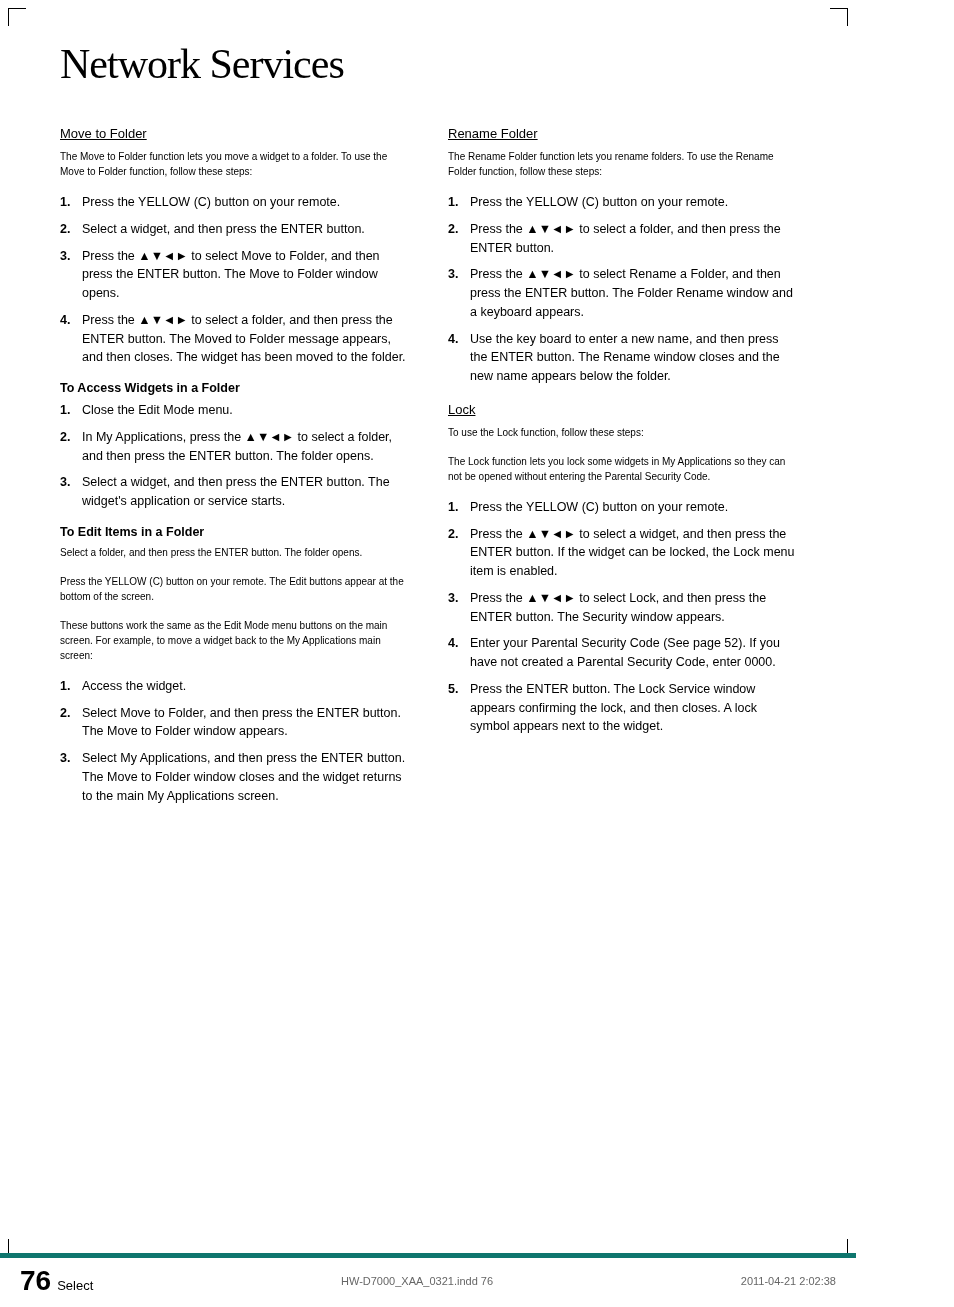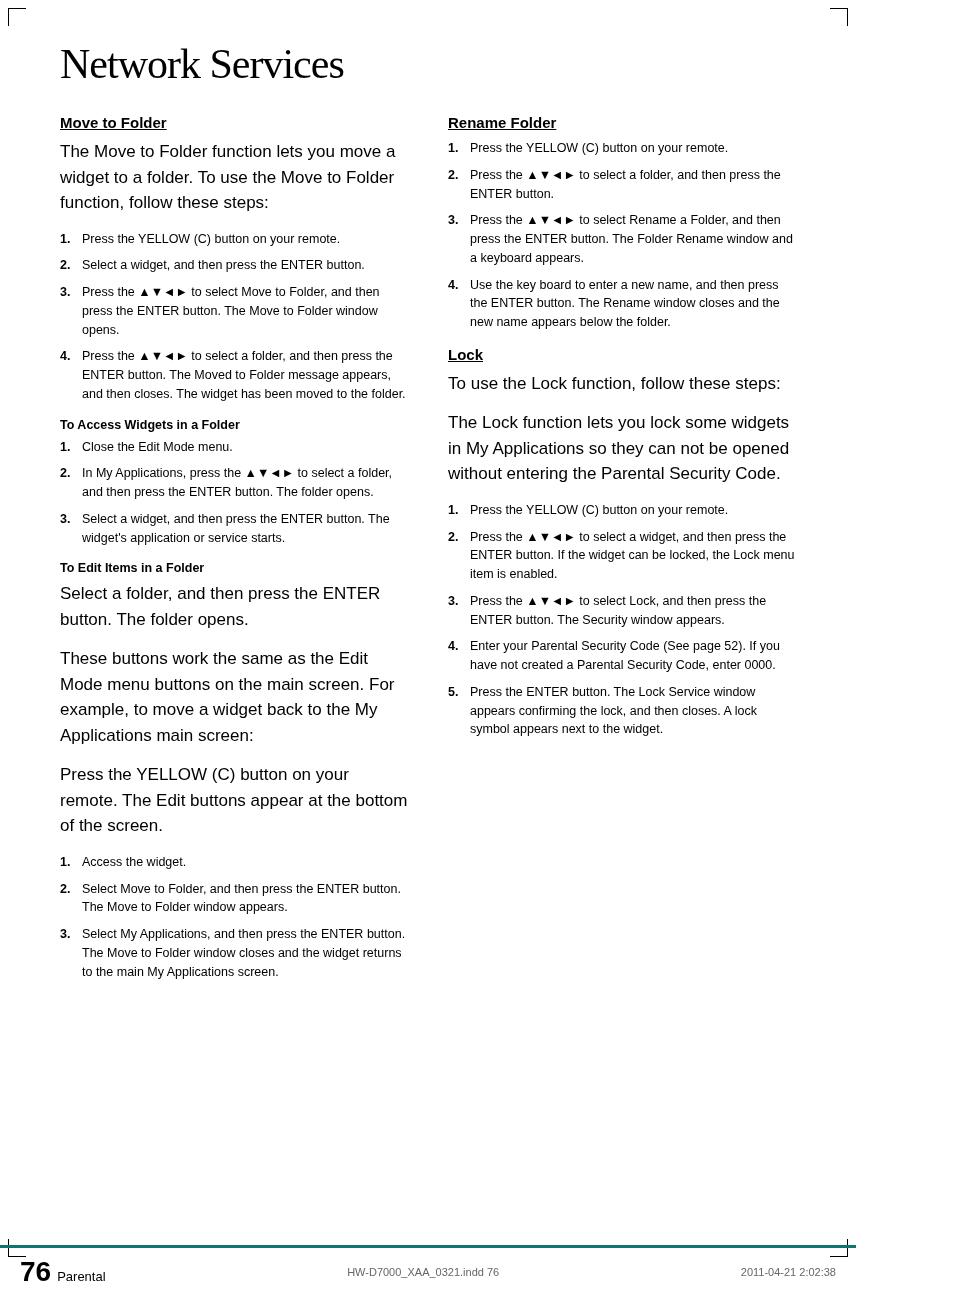--- a/index.html
+++ b/index.html
@@ -52,29 +52,29 @@
 
     .col-left {
       flex: 1;
     }
 
     .col-right {
       flex: 1;
     }
 
     .section-heading {
-      font-size: 15px;
-      font-weight: bold;
+      font-size: 13px;
+      font-weight: normal;
       text-decoration: underline;
       margin-bottom: 8px;
-      margin-top: 4px;
+      margin-top: 16px;
     }
 
     .section-body {
-      font-size: 17px;
+      font-size: 10px;
       line-height: 1.5;
       margin-bottom: 14px;
     }
 
     .sub-heading {
       font-size: 12.5px;
       font-weight: bold;
       margin-bottom: 6px;
       margin-top: 14px;
     }
@@ -102,25 +102,25 @@
     ol.steps li .step-text {
       flex: 1;
     }
 
     b {
       font-weight: normal;
     }
 
     .bottom-bar {
       position: absolute;
-      bottom: 12px;
+      bottom: 4px;
       left: 0;
       right: 0;
       height: 50px;
-      border-top: 3px solid #0f766e;
+      border-top: 5px solid #0f766e;
       display: flex;
       align-items: center;
       justify-content: space-between;
       padding: 0 20px;
       font-size: 11px;
       color: #666;
     }
 
     .page-number-box {
       display: flex;
@@ -188,22 +188,22 @@
           <span class="step-text">In My Applications, press the ▲▼◄► to select a folder, and then press the <b>ENTER</b> button. The folder opens.</span>
         </li>
         <li>
           <span class="step-num">3.</span>
           <span class="step-text">Select a widget, and then press the <b>ENTER</b> button. The widget's application or service starts.</span>
         </li>
       </ol>
 
       <p class="sub-heading">To Edit Items in a Folder</p>
       <p class="section-body">Select a folder, and then press the <b>ENTER</b> button. The folder opens.</p>
+      <p class="section-body">Press the <b>YELLOW (C)</b> button on your remote. The Edit buttons appear at the bottom of the screen.</p>
       <p class="section-body">These buttons work the same as the Edit Mode menu buttons on the main screen. For example, to move a widget back to the My Applications main screen:</p>
-      <p class="section-body">Press the <b>YELLOW (C)</b> button on your remote. The Edit buttons appear at the bottom of the screen.</p>
 
       <ol class="steps">
         <li>
           <span class="step-num">1.</span>
           <span class="step-text">Access the widget.</span>
         </li>
         <li>
           <span class="step-num">2.</span>
           <span class="step-text">Select Move to Folder, and then press the <b>ENTER</b> button. The Move to Folder window appears.</span>
         </li>
@@ -211,20 +211,21 @@
           <span class="step-num">3.</span>
           <span class="step-text">Select My Applications, and then press the <b>ENTER</b> button. The Move to Folder window closes and the widget returns to the main My Applications screen.</span>
         </li>
       </ol>
 
     </div>
 
     <div class="col-right">
 
       <h2 class="section-heading">Rename Folder</h2>
+      <p class="section-body">The Rename Folder function lets you rename folders. To use the Rename Folder function, follow these steps:</p>
 
       <ol class="steps">
         <li>
           <span class="step-num">1.</span>
           <span class="step-text">Press the <b>YELLOW (C)</b> button on your remote.</span>
         </li>
         <li>
           <span class="step-num">2.</span>
           <span class="step-text">Press the ▲▼◄► to select a folder, and then press the <b>ENTER</b> button.</span>
         </li>
@@ -264,19 +265,19 @@
           <span class="step-text">Press the <b>ENTER</b> button. The Lock Service window appears confirming the lock, and then closes. A lock symbol appears next to the widget.</span>
         </li>
       </ol>
 
     </div>
   </div>
 
   <div class="bottom-bar">
     <div class="page-number-box">
       <span class="page-num-large">76</span>
-      <span class="page-num-lang">Parental</span>
+      <span class="page-num-lang">Select</span>
     </div>
     <span>HW-D7000_XAA_0321.indd   76</span>
     <span>2011-04-21   2:02:38</span>
   </div>
 
 </div>
 
 </body></html>

